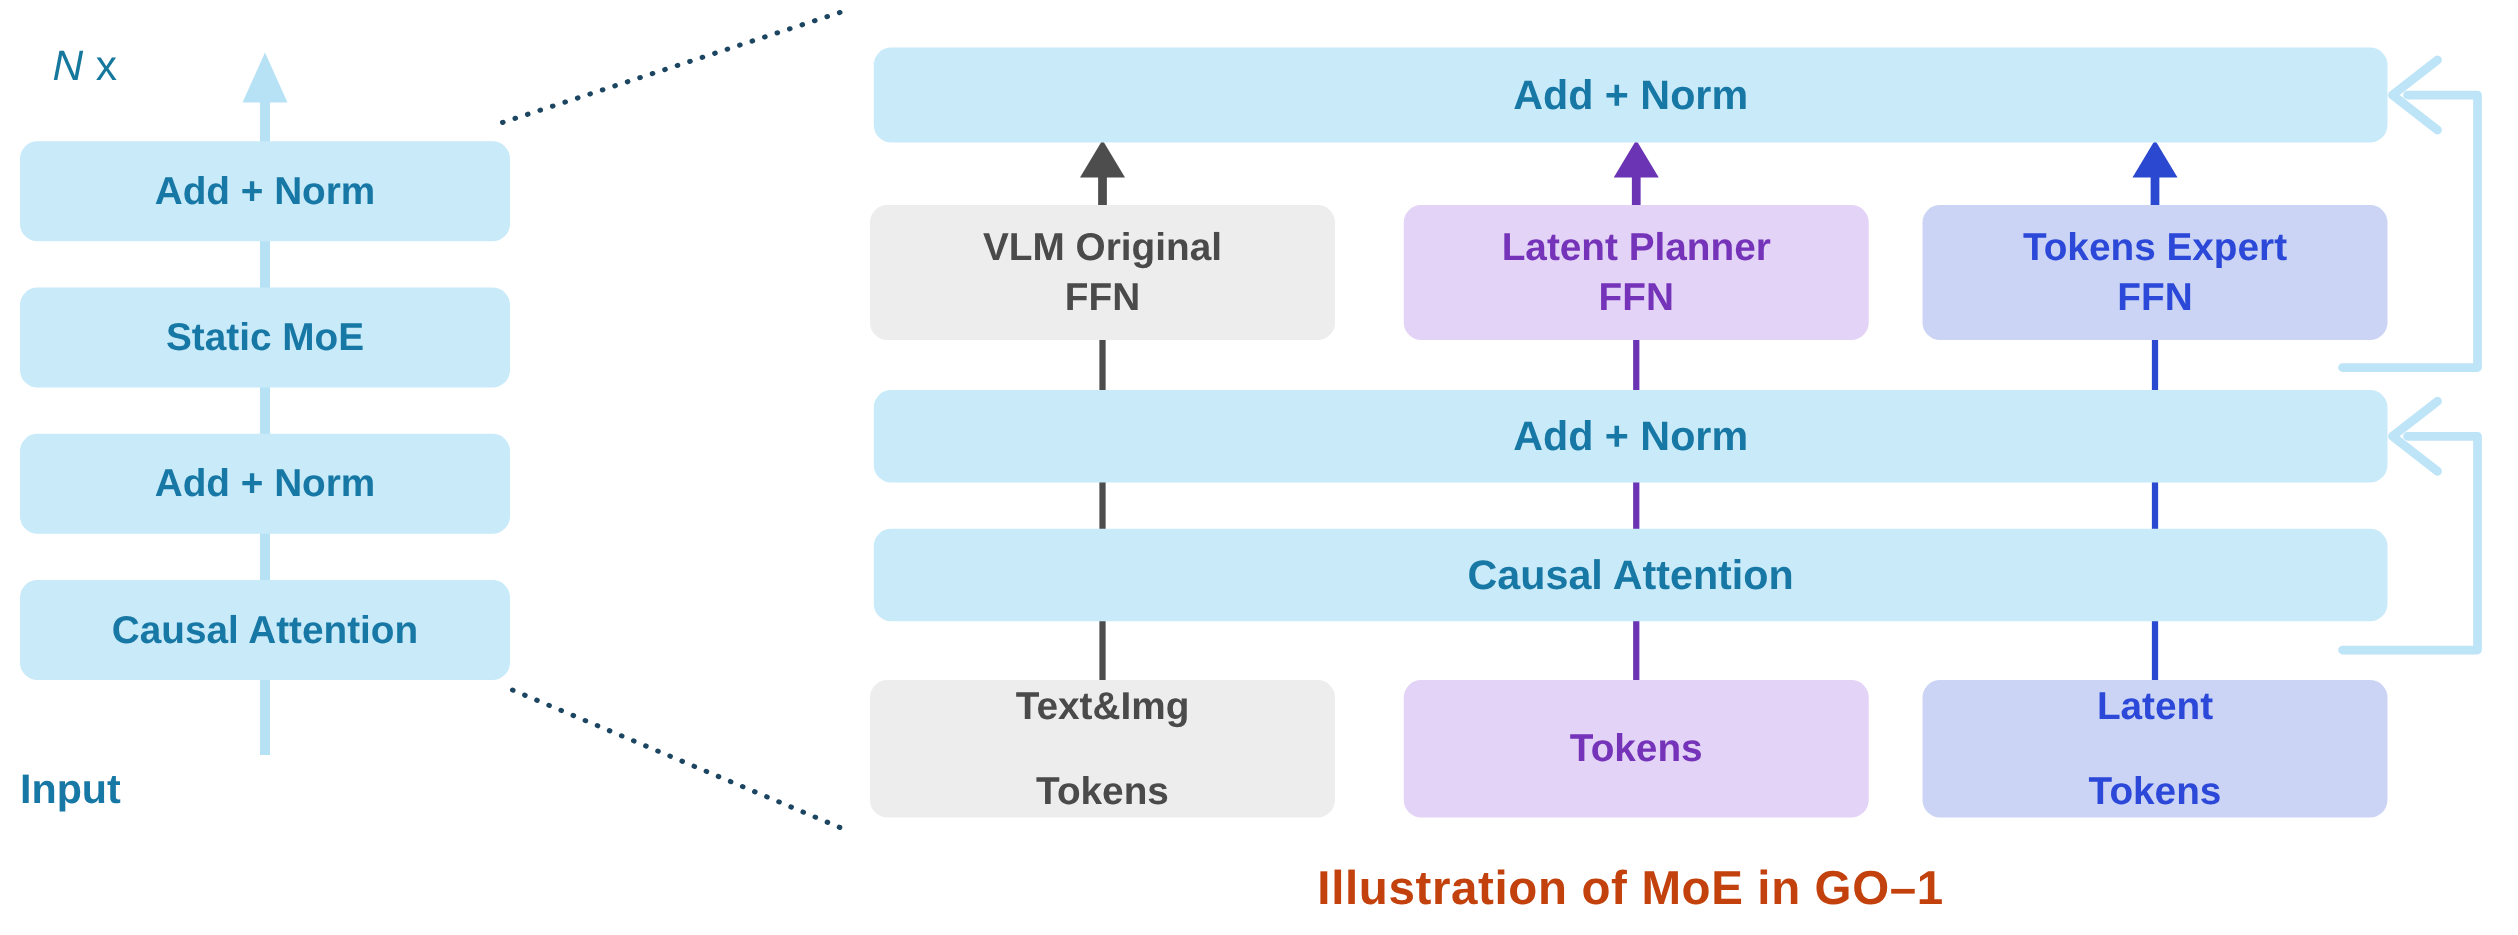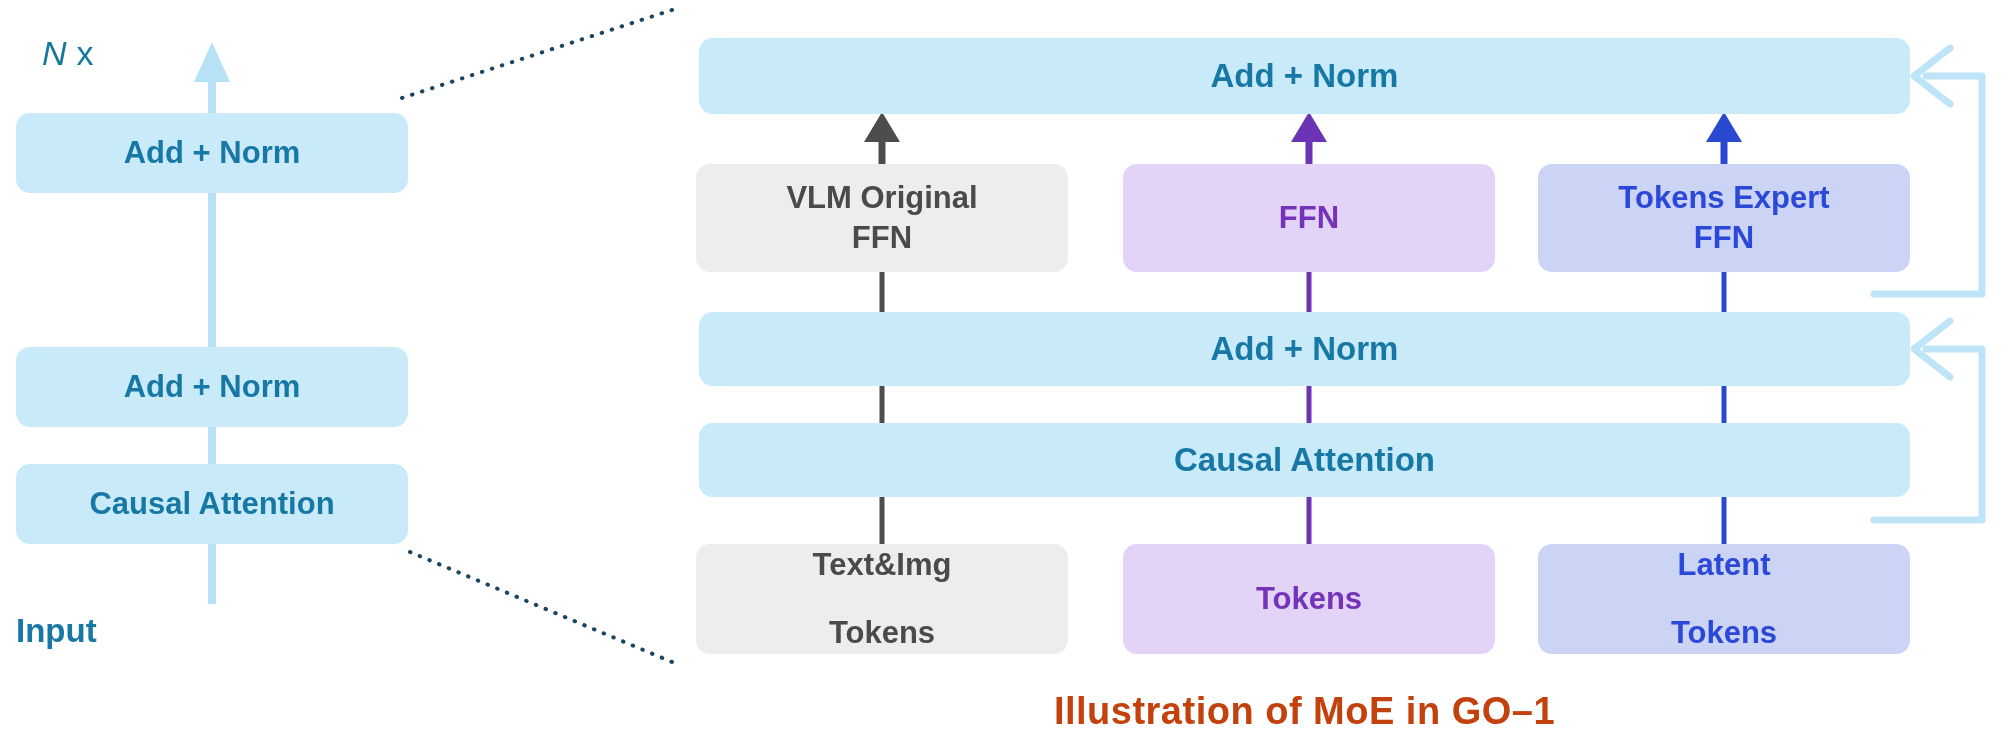--- a/index.html
+++ b/index.html
@@ -115,32 +115,34 @@
       <path d="M1874 520 L1982 520 L1982 349 L1926 349"></path>
       <path d="M1950 321 L1914 349 L1950 377"></path>
     </g>
   </svg>
 
   <div class="nx">
     <span class="nx-n">N</span><span class="nx-x">x</span>
   </div>
 
   <div class="lbox lbox-1">Add + Norm</div>
+  <div class="lbox lbox-2">Static MoE</div>
   <div class="lbox lbox-3">Add + Norm</div>
   <div class="lbox lbox-4">Causal Attention</div>
 
   <div class="input-label">Input</div>
 
   <div class="bar bar-top">Add + Norm</div>
 
   <div class="cell row-ffn col-1 theme-gray">
     <span>VLM Original</span>
     <span>FFN</span>
   </div>
   <div class="cell row-ffn col-2 theme-purple">
+    <span>Latent Planner</span>
     <span>FFN</span>
   </div>
   <div class="cell row-ffn col-3 theme-blue">
     <span>Tokens Expert</span>
     <span>FFN</span>
   </div>
 
   <div class="bar bar-mid">Add + Norm</div>
   <div class="bar bar-attn">Causal Attention</div>
 

